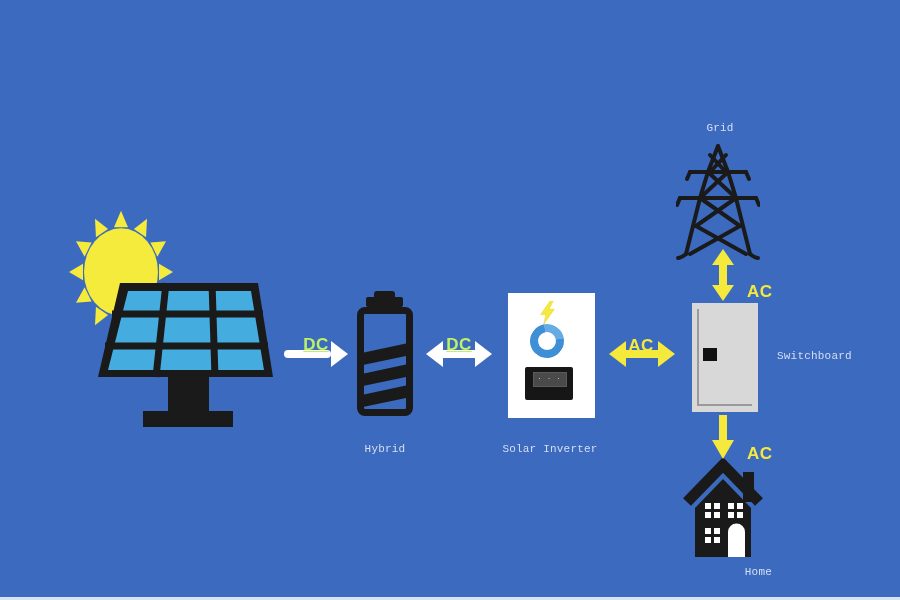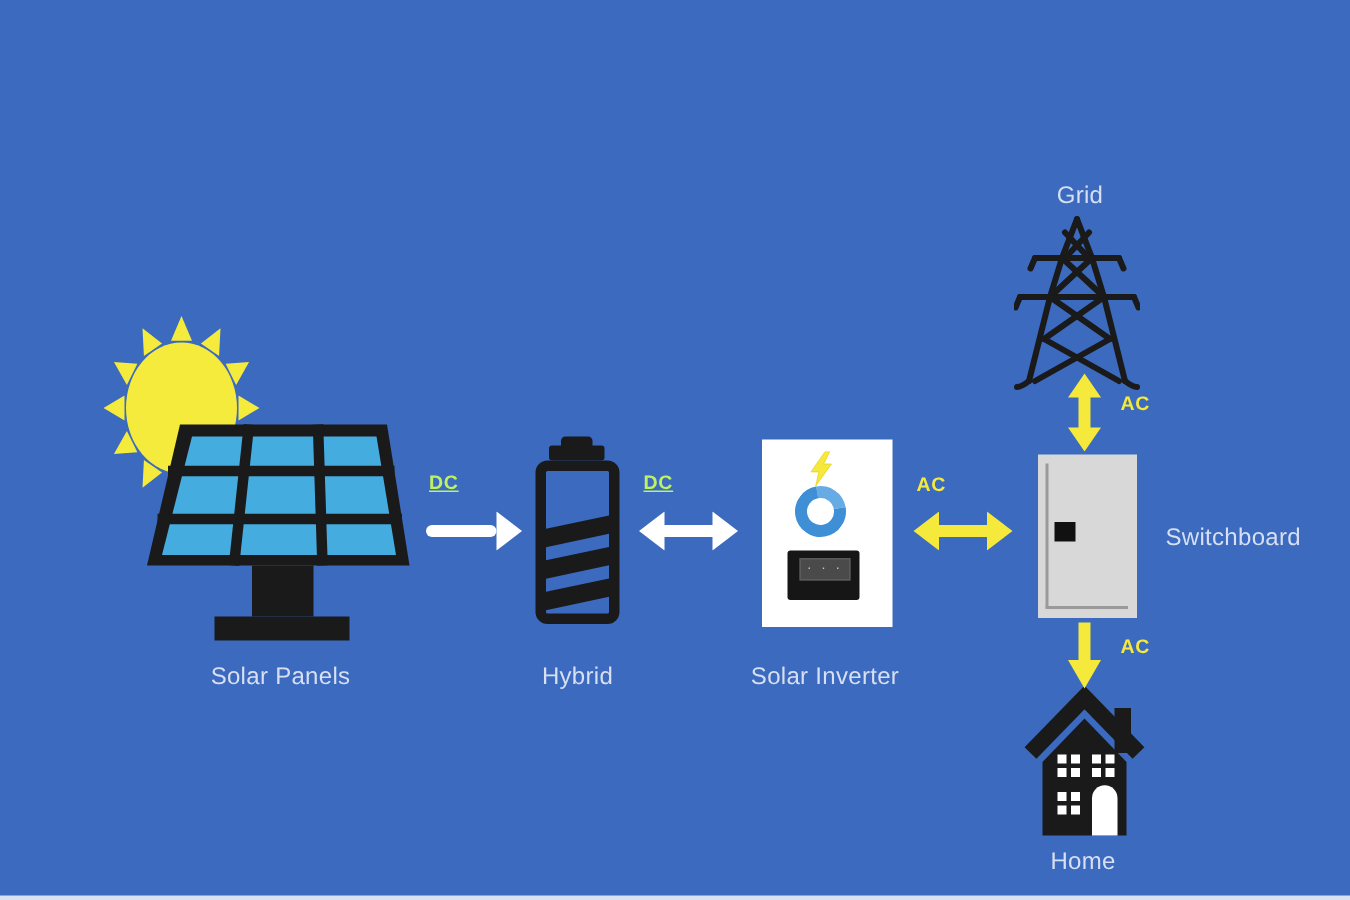--- a/index.html
+++ b/index.html
@@ -6,28 +6,31 @@
   #canvas{
     position:relative;
     width:900px;height:600px;
     background:#3B6ABF;
     overflow:hidden;
     font-family:"Liberation Sans", sans-serif;
   }
   .abs{position:absolute;}
   .node-label{
     color:#D7DFF2;
-    font-size:16px;
+    font-size:11px;
     text-align:center;
     letter-spacing:.2px;
+    font-family:Liberation Mono, monospace;
   }
   .flow-label{
-    font-size:13px;
+    font-size:17px;
     font-weight:bold;
+    text-align:center;
     letter-spacing:.5px;
+    margin-top:21px;
   }
   .flow-label.dc{color:#bef264;text-decoration:underline;}
   .flow-label.ac{color:#F5E93C;}
 
   
   .battery-body{
     left:357px;top:307px;width:42px;height:95px;
     border:7px solid #1A1A1A;border-radius:8px;
     overflow:hidden;
   }
@@ -203,21 +206,20 @@
     <rect x="10" y="1" width="8" height="27" fill="#F5E93C"></rect>
     <polygon points="3,26 25,26 14,45" fill="#F5E93C"></polygon>
   </svg>
 
   <div class="abs flow-label dc" style="left:286px;top:314px;width:60px;">DC</div>
   <div class="abs flow-label dc" style="left:429px;top:314px;width:60px;">DC</div>
   <div class="abs flow-label ac" style="left:611px;top:315px;width:60px;">AC</div>
   <div class="abs flow-label ac" style="left:747px;top:261px;">AC</div>
   <div class="abs flow-label ac" style="left:747px;top:423px;">AC</div>
 
-  <div class="abs node-label" style="left:107px;top:443px;width:160px;">Solar Panels</div>
   <div class="abs node-label" style="left:325px;top:443px;width:120px;">Hybrid</div>
   <div class="abs node-label" style="left:480px;top:443px;width:140px;">Solar Inverter</div>
   <div class="abs node-label" style="left:777px;top:350px;text-align:center;">Switchboard</div>
   <div class="abs node-label" style="left:670px;top:122px;width:100px;">Grid</div>
-  <div class="abs node-label" style="left:672px;top:566px;width:100px;">Home</div>
+  <div class="abs node-label" style="left:672px;top:566px;width:100px;text-align:right;">Home</div>
 
   <div class="abs bottom-strip"></div>
 </div>
 
 </body></html>

